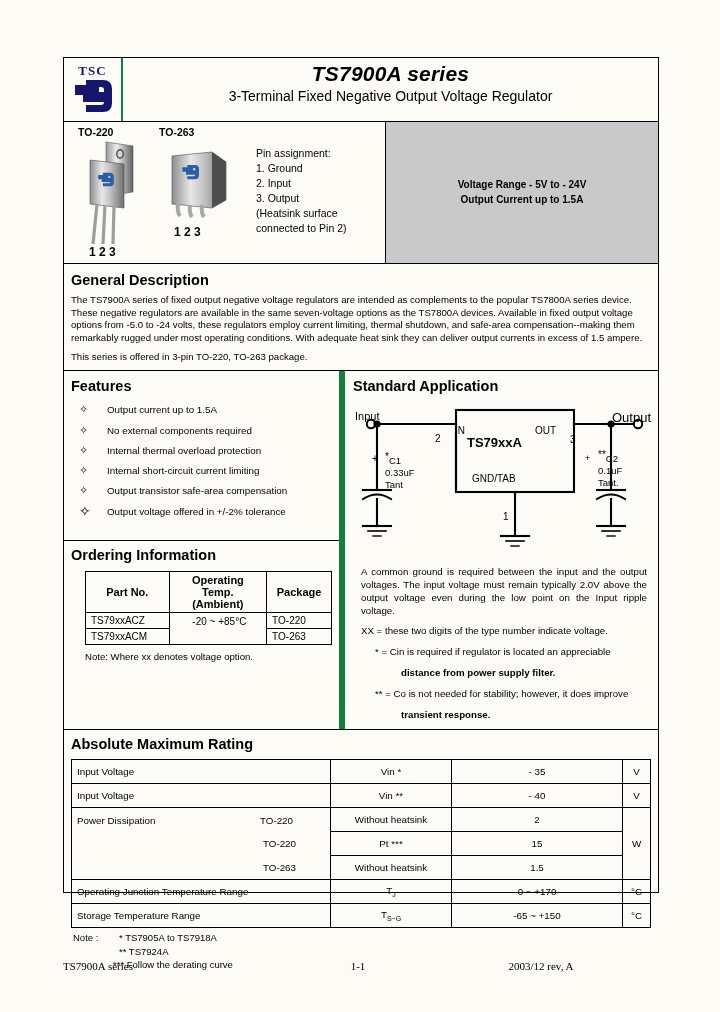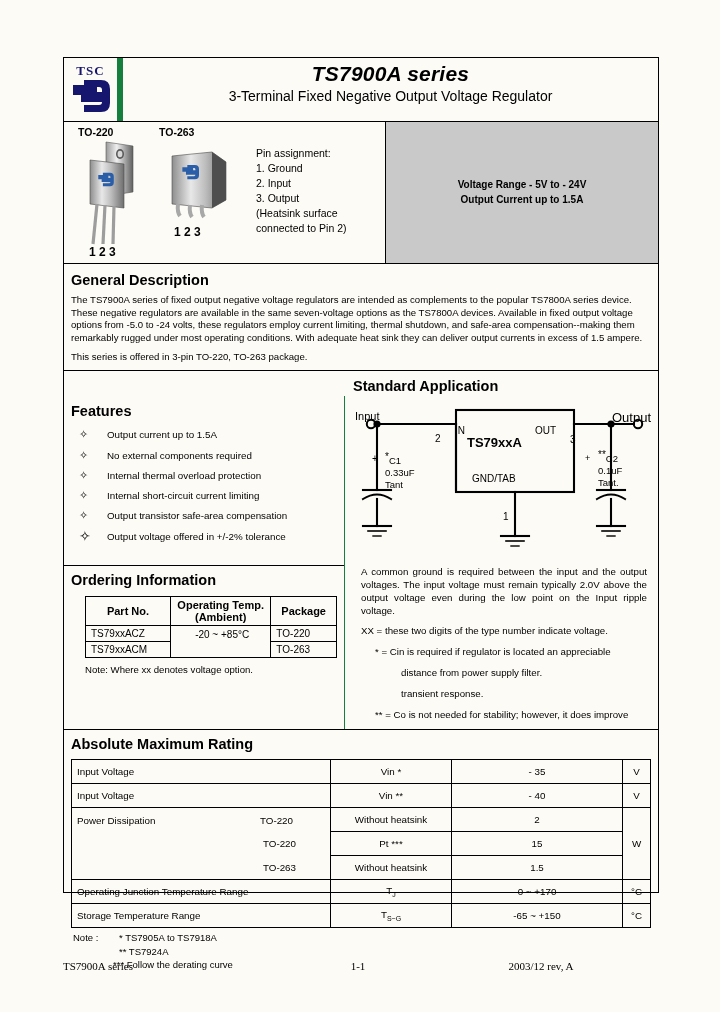--- a/index.html
+++ b/index.html
@@ -18,21 +18,21 @@
     position:absolute;left:63px;top:57px;width:596px;height:836px;
     border:1px solid #000;
     box-sizing:border-box;
   }
   
   .hdr{
     position:relative;height:63px;border-bottom:1px solid #000;
     display:flex;
   }
   .logo-cell{
-    width:59px;border-right:6px solid #15803d;
+    width:59px;border-right:2px solid #15803d;
     display:flex;align-items:center;justify-content:center;
     box-sizing:border-box;
   }
   .logo{width:50px;height:56px;position:relative;}
   .logo .tsc{
     position:absolute;top:1px;left:0;width:50px;text-align:center;
     font-family:"Liberation Serif", serif;
     font-size:13px;font-weight:bold;letter-spacing:1px;color:#16166e;
   }
   .logo .slogo{position:absolute;top:16px;left:4px;}
@@ -67,21 +67,21 @@
   .ord{padding:6px 7px 0 7px;border-top:1px solid #000;}
   .ordtbl{border-collapse:collapse;margin:8px 0 0 14px;font-size:10px;}
   .ordtbl td,.ordtbl th{border:1px solid #000;padding:2px 5px;}
   .ordtbl th{font-weight:bold;text-align:center;font-size:11px;}
   .ordtbl td.c{text-align:center;padding-left:8px;}
   .ordnote{font-size:9.6px;margin:6px 0 0 14px;}
 
   .app{flex:1;box-sizing:border-box;padding:7px 7px 0 8px;position:relative;}
   .appnote{font-size:9.7px;line-height:1.32;margin:8px;text-align:justify;}
   .appnote.ind1{padding-left:16px;text-indent:-2px;}
-  .appnote.ind2{padding-left:40px;}
+  .appnote.ind2{padding-left:40px;font-weight:bold;}
 
   
   .abs{padding:6px 7px 0 7px;}
   .abstbl{border-collapse:collapse;width:100%;margin-top:7px;font-size:9.8px;}
   .abstbl td{border:1px solid #000;padding:3px 5px;height:17px;}
   .abstbl td.c{text-align:center;}
   .abstbl td.r{text-align:right;padding-right:34px;}
   .abstbl .nb{border-bottom:none;}
   .abstbl .nt{border-top:none;}
   .notes{font-size:9.5px;margin-top:3px;line-height:1.38;padding-left:2px;}
@@ -191,21 +191,21 @@
     </div>
 
     <div class="gd">
       <div class="sect-title">General Description</div>
       <p>The TS7900A series of fixed output negative voltage regulators are intended as complements to the popular TS7800A series device. These negative regulators are available in the same seven-voltage options as the TS7800A devices. Available in fixed output voltage options from -5.0 to -24 volts, these regulators employ current limiting, thermal shutdown, and safe-area compensation--making them remarkably rugged under most operating conditions. With adequate heat sink they can deliver output currents in excess of 1.5 ampere.</p>
       <p>This series is offered in 3-pin TO-220, TO-263 package.</p>
     </div>
 
     <div class="mid">
 
-      <div style="width:281px;border-right:1px solid #15803d;box-sizing:border-box;margin-top:25px;">
+      <div style="width:281px;border-right:6px solid #15803d;box-sizing:border-box;">
         <div class="feat" style="border-right:none;height:169px;">
           <div class="sect-title">Features</div>
           <ul>
             <li><span class="dia">✧</span><span>Output current up to 1.5A</span></li>
             <li><span class="dia">✧</span><span>No external components required</span></li>
             <li><span class="dia">✧</span><span>Internal thermal overload protection</span></li>
             <li><span class="dia">✧</span><span>Internal short-circuit current limiting</span></li>
             <li><span class="dia">✧</span><span>Output transistor safe-area compensation</span></li>
             <li class="big"><span class="dia">✧</span><span>Output voltage offered in +/-2% tolerance</span></li>
           </ul>
@@ -301,22 +301,22 @@
           <div><span style="font-size:10px;vertical-align:super;">**</span><span>C2</span></div>
           <div>0.1uF</div>
           <div>Tant.</div>
         </div>
 
         <div style="margin-top:6px;">
           <p class="appnote">A common ground is required between the input and the output voltages. The input voltage must remain typically 2.0V above the output voltage even during the low point on the Input ripple voltage.</p>
           <p class="appnote" style="text-align:left;">XX = these two digits of the type number indicate voltage.</p>
           <p class="appnote ind1">* = Cin is required if regulator is located an appreciable</p>
           <p class="appnote ind2" style="text-align:left;">distance from power supply filter.</p>
+          <p class="appnote ind1">** = Co is not needed for stability; however, it does improve</p>
           <p class="appnote ind2" style="text-align:left;">transient response.</p>
-          <p class="appnote ind1">** = Co is not needed for stability; however, it does improve</p>
         </div>
       </div>
     </div>
 
     <div class="abs">
       <div class="sect-title">Absolute Maximum Rating</div>
       <table class="abstbl">
         <tbody>
             <tr>
           <td style="width:248px;">Input Voltage</td>

